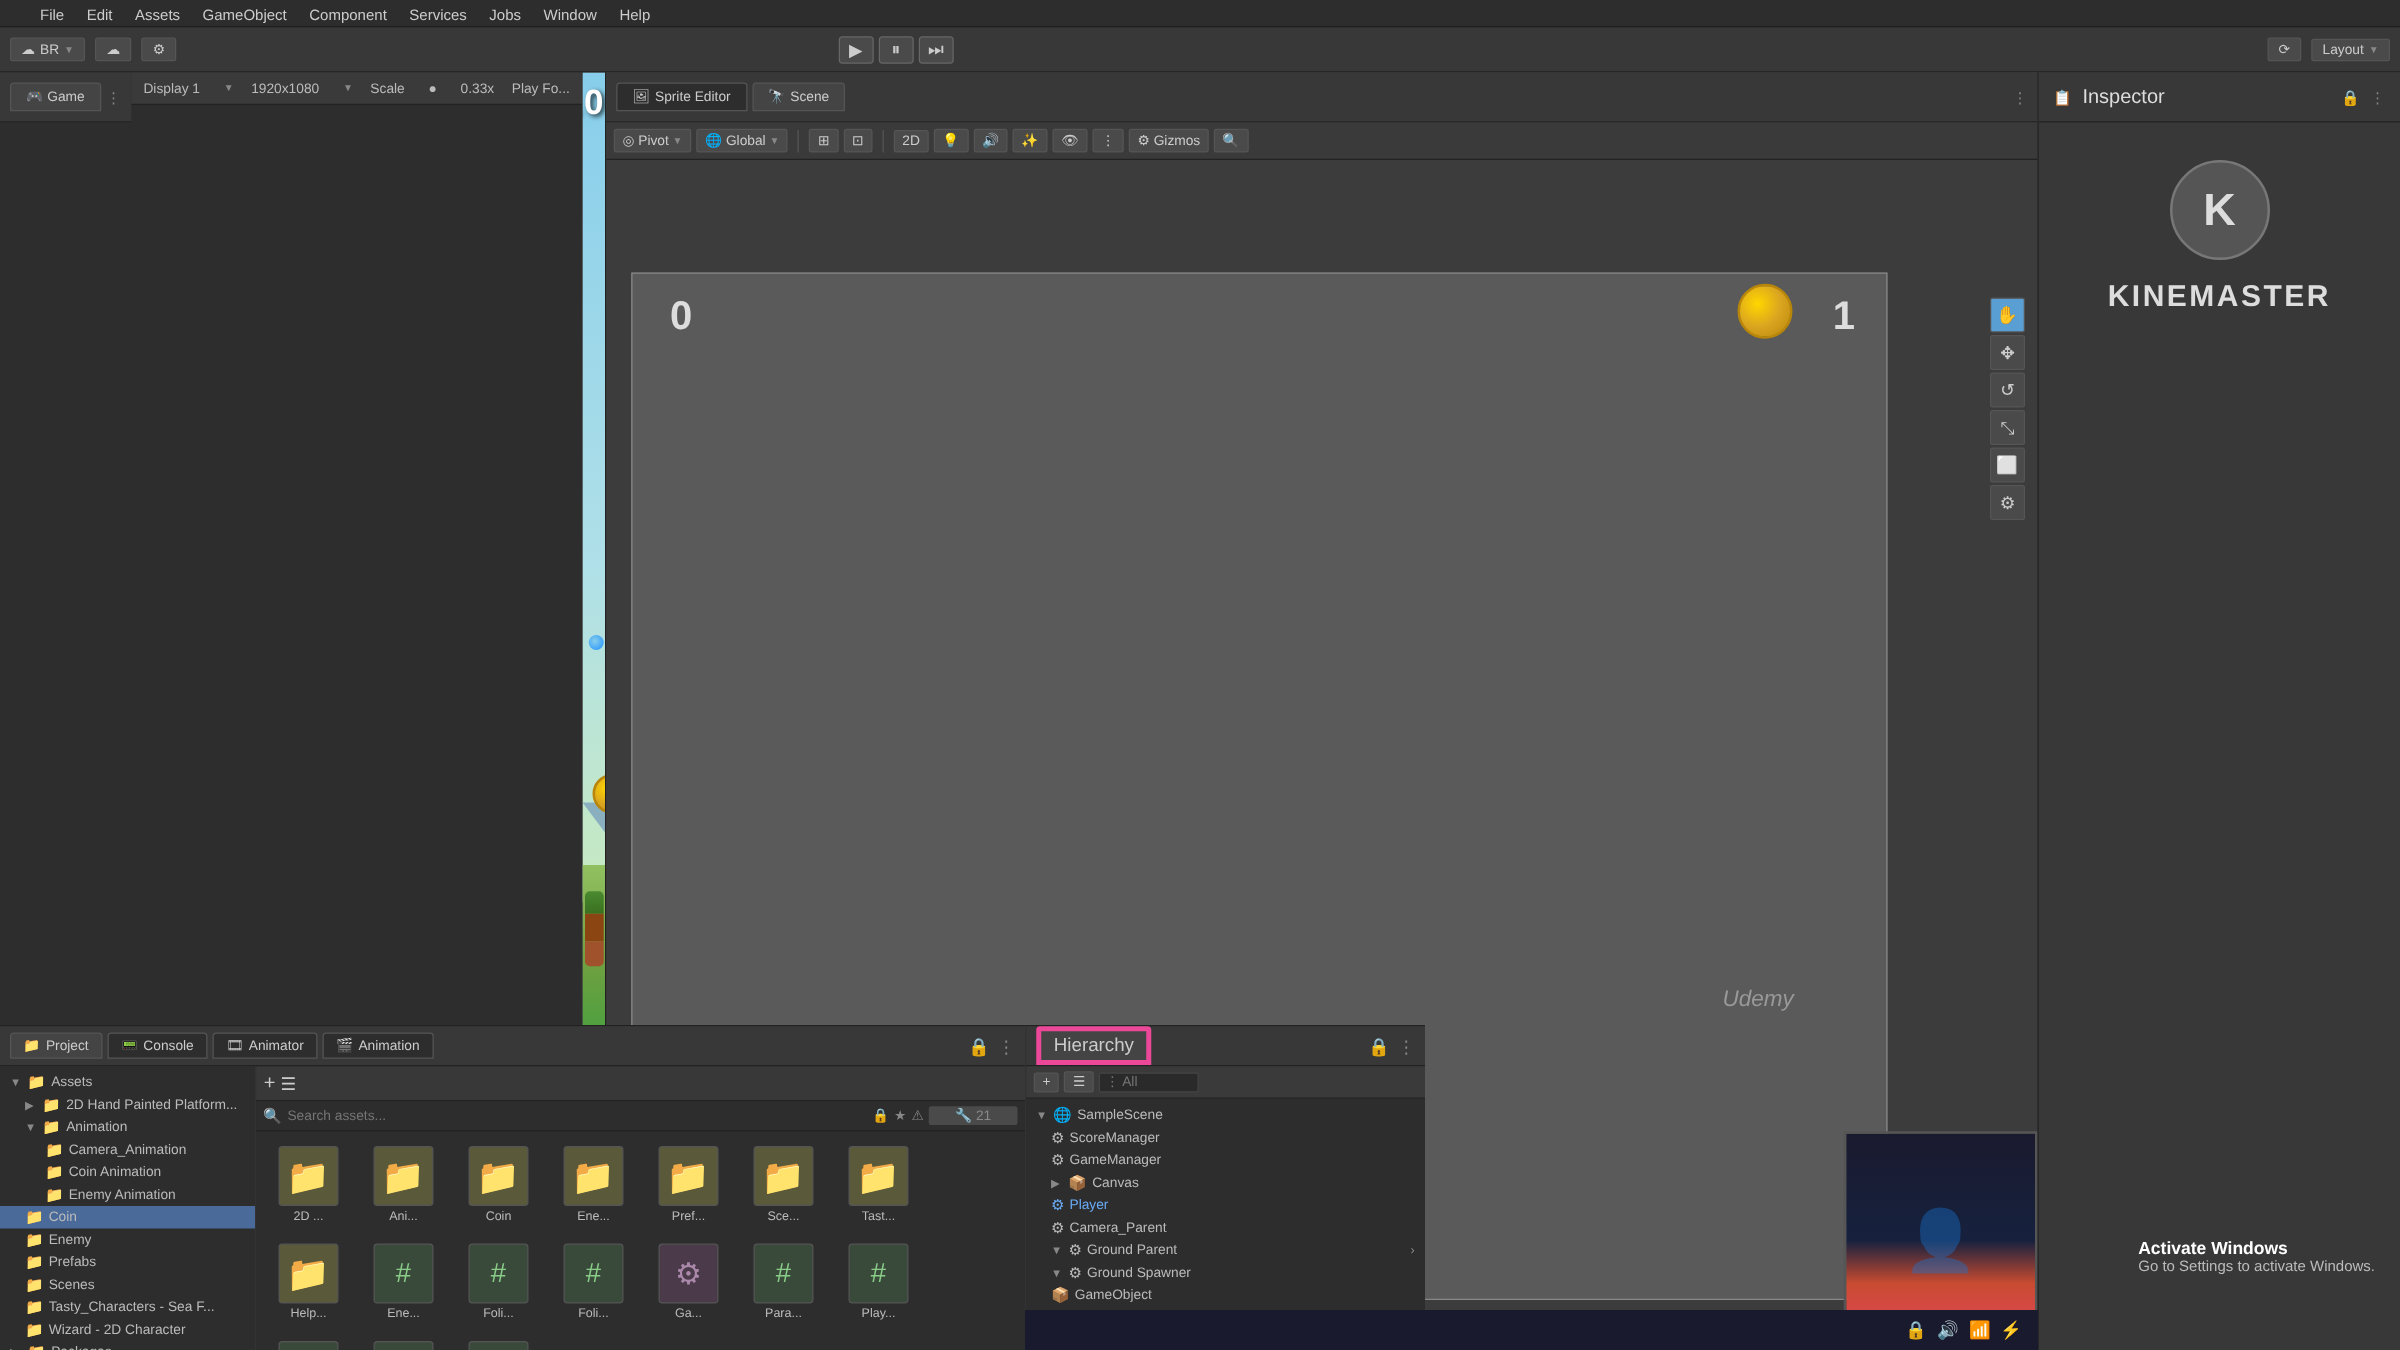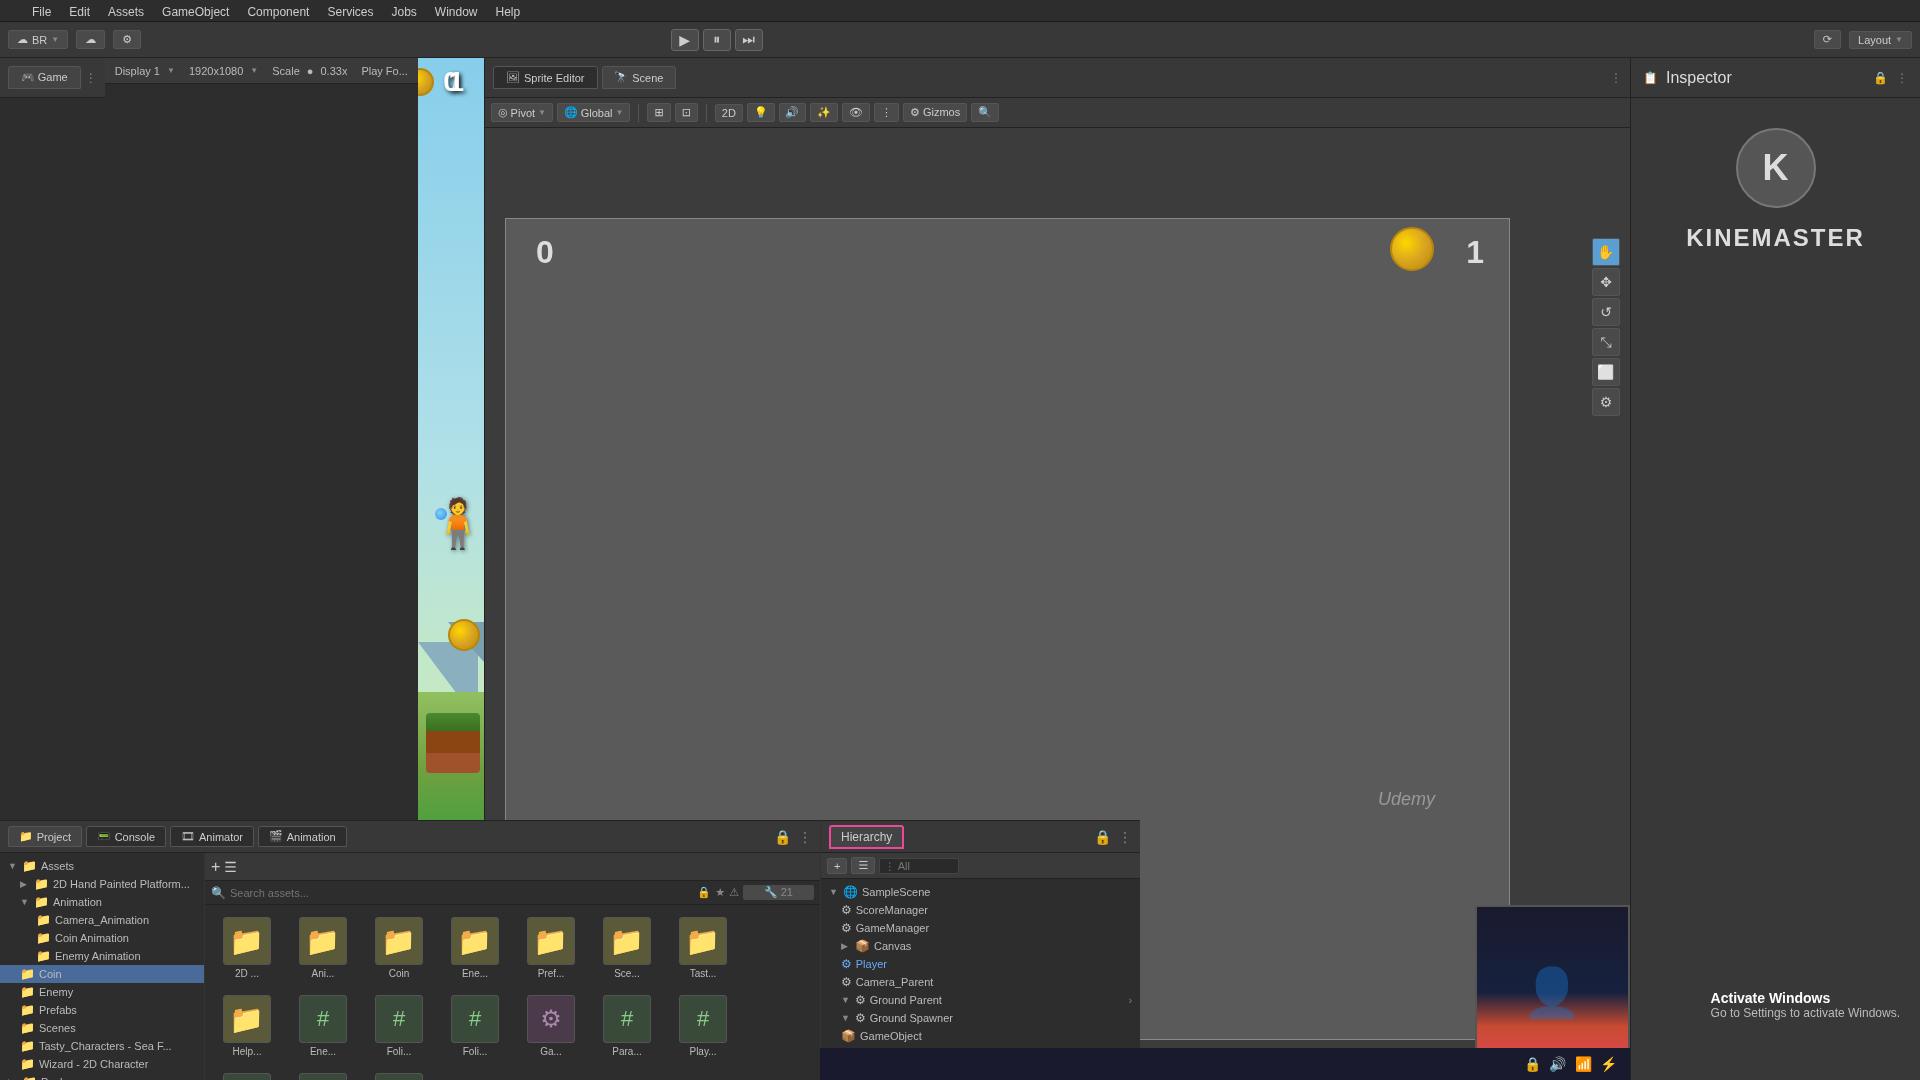--- a/index.html
+++ b/index.html
@@ -125,21 +125,21 @@
       align-items: center;
       padding: 0 6px;
       gap: 6px;
       border-bottom: 1px solid #222;
       flex-shrink: 0;
       font-size: 11px;
     }
     .game-tb-item {
       display: flex;
       align-items: center;
-      gap: 7px;
+      gap: 19px;
       cursor: pointer;
       color: #bbb;
       padding: 1px 4px;
     }
     .dropdown-arrow { font-size: 8px; color: #888; }
 
     
     #game-viewport {
       flex: 1;
       background: #555;
@@ -611,25 +611,25 @@
       background: #383838;
       display: flex;
       align-items: center;
       padding: 0 8px;
       gap: 4px;
       border-bottom: 1px solid #222;
     }
     .hier-tab {
       padding: 3px 10px;
       background: #444;
-      border: 2px solid #ec4899;
+      border: 4px solid #ec4899;
       border-radius: 3px 3px 0 0;
       cursor: pointer;
       color: #ccc;
-      font-size: 12px;
+      font-size: 15px;
       text-align: center;
     }
     .hier-tab-icons {
       margin-left: auto;
       display: flex;
       align-items: center;
       gap: 6px;
     }
     #hierarchy-toolbar {
       height: 26px;

